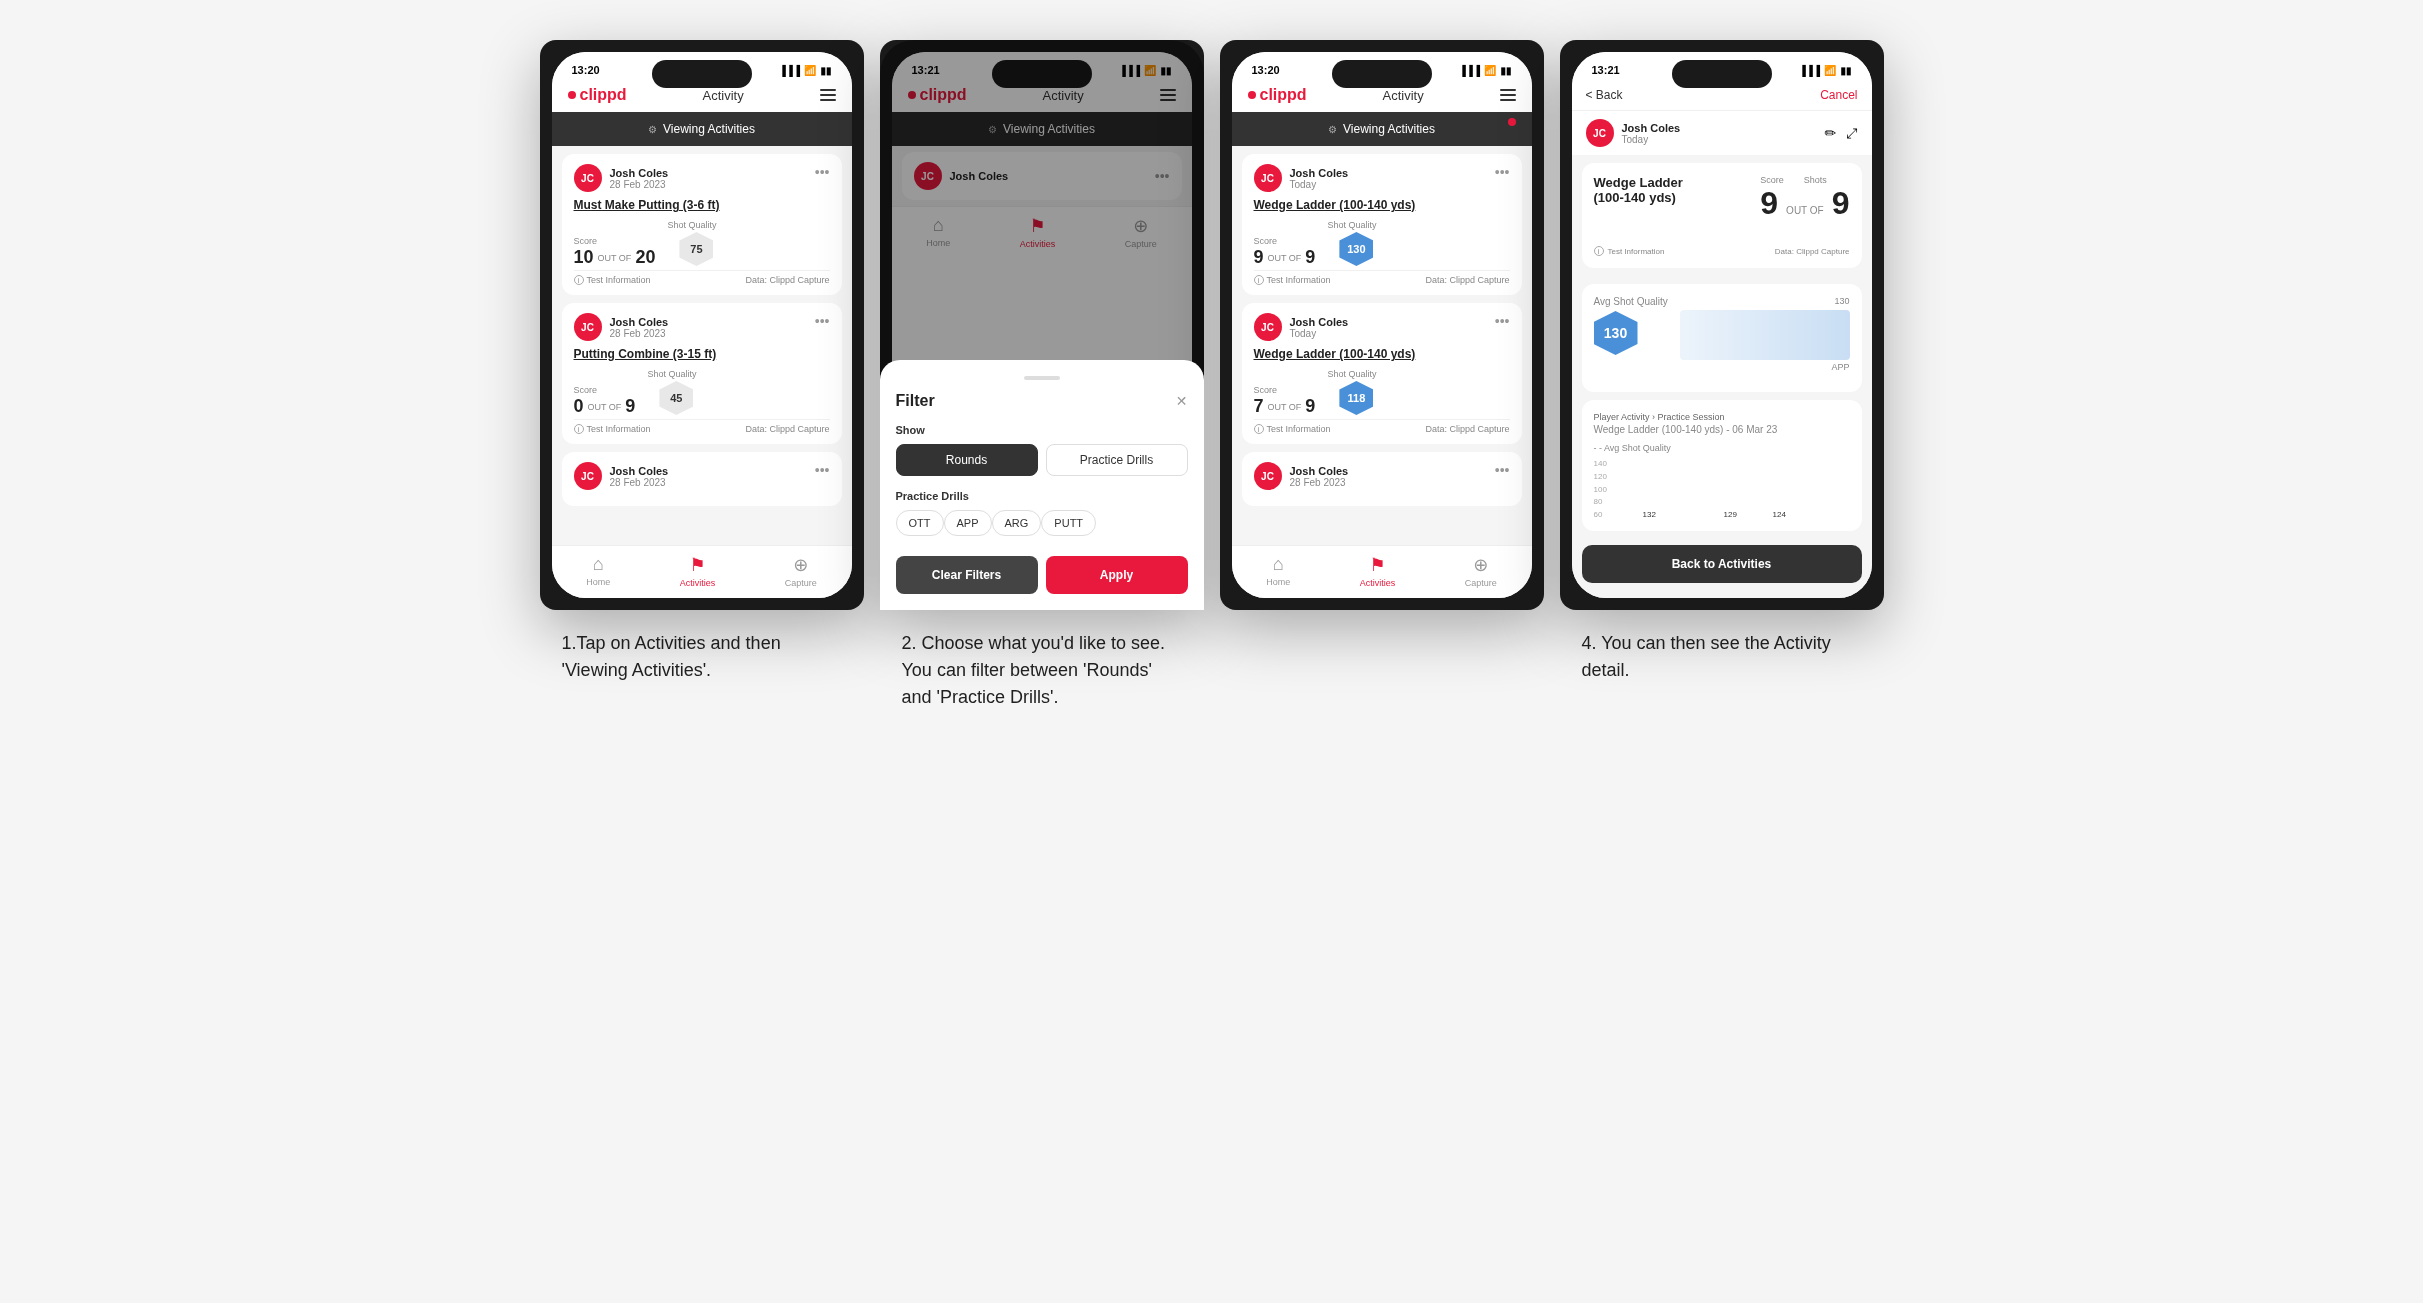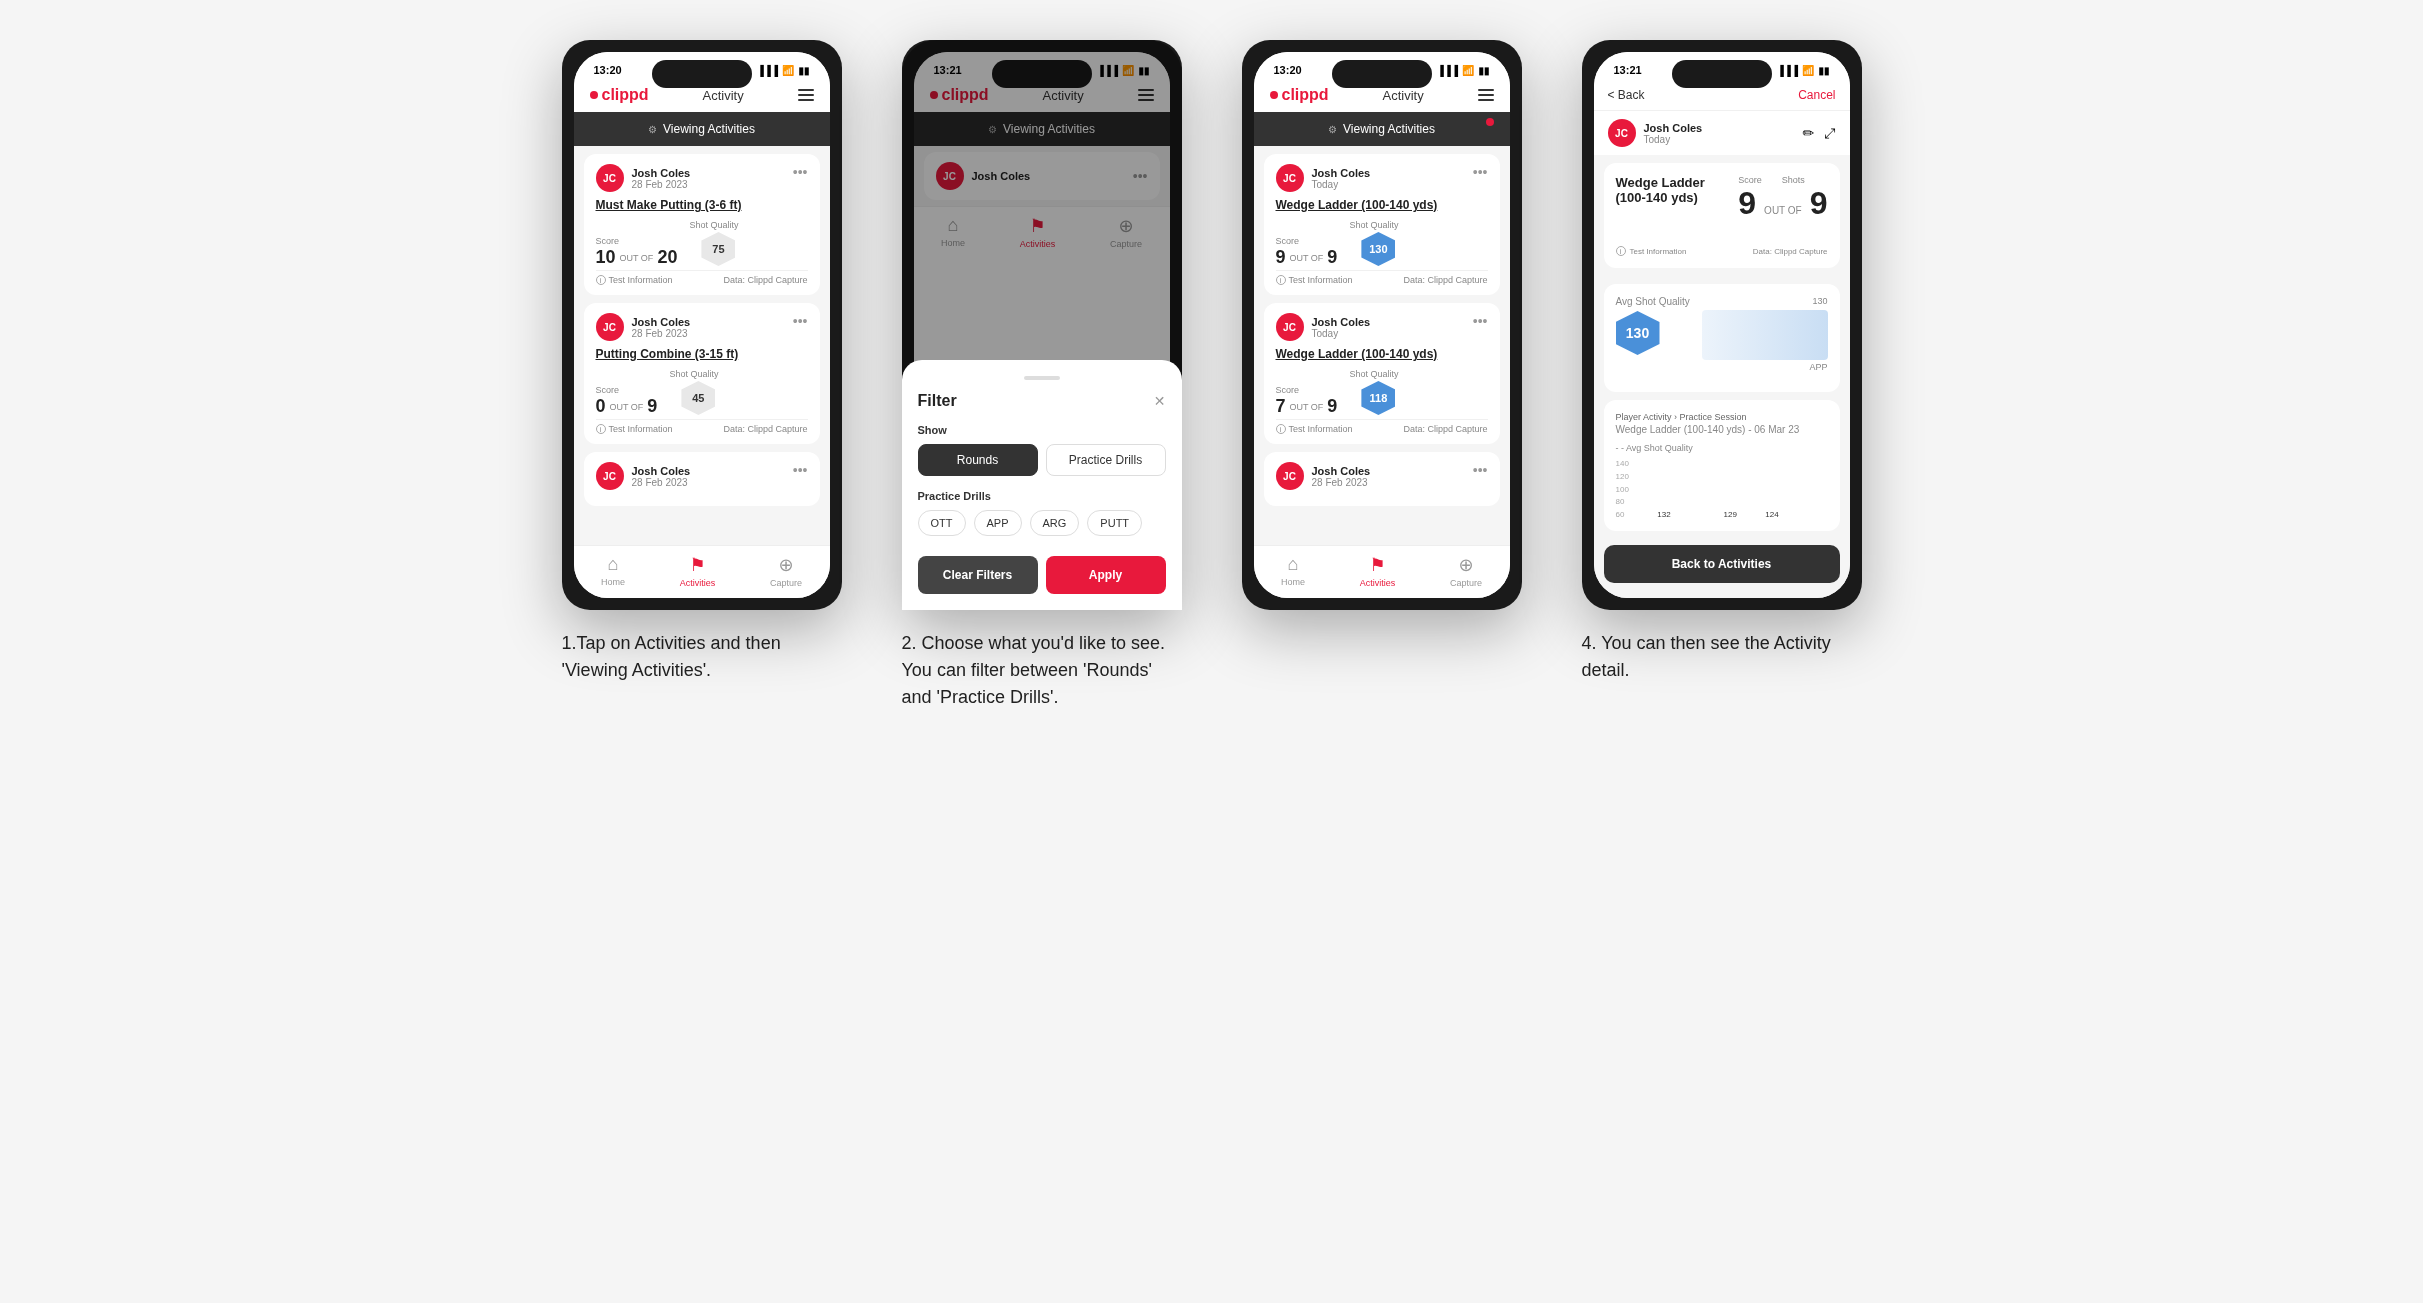--- a/index.html
+++ b/index.html
@@ -19,24 +19,24 @@
       width: 100%;
       justify-content: center;
     }
     .phone-column {
       display: flex;
       flex-direction: column;
       align-items: center;
       width: 300px;
     }
     .phone-frame {
-      width: 280px;
+      width: 324px;
       height: 570px;
       background: #1a1a1a;
-      border-radius: 28px;
+      border-radius: 16px;
       padding: 12px;
       position: relative;
       box-shadow: 0 20px 60px rgba(0,0,0,0.3);
     }
     .phone-screen {
       width: 100%;
       height: 100%;
       background: #fff;
       border-radius: 34px;
       overflow: hidden;
@@ -366,21 +366,20 @@
       cursor: pointer;
       background: #fff;
     }
     .filter-toggle-btn.active {
       background: #333;
       color: #fff;
       border-color: #333;
     }
     .filter-tag-row {
       display: flex;
-      gap: 8px;
       margin-bottom: 20px;
     }
     .filter-tag {
       padding: 6px 12px;
       border: 1px solid #ddd;
       border-radius: 20px;
       font-size: 11px;
       color: #333;
       cursor: pointer;
     }

